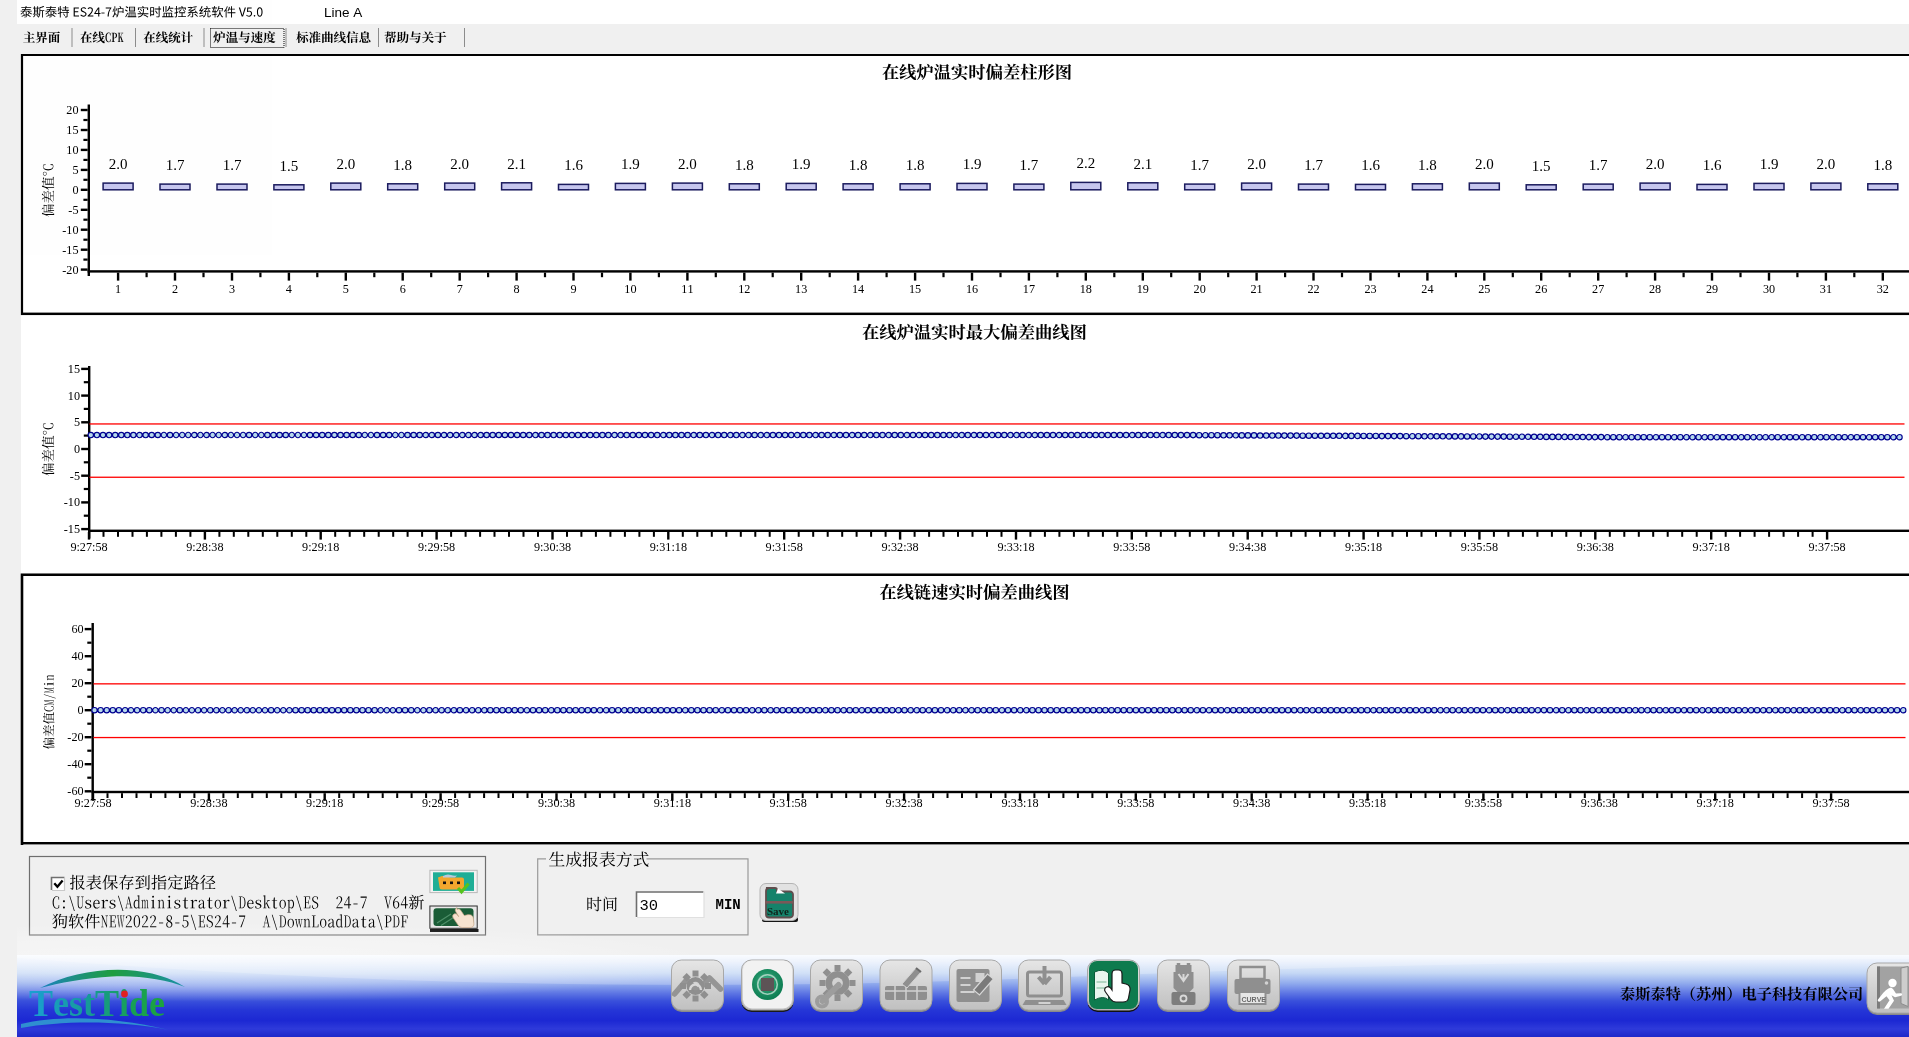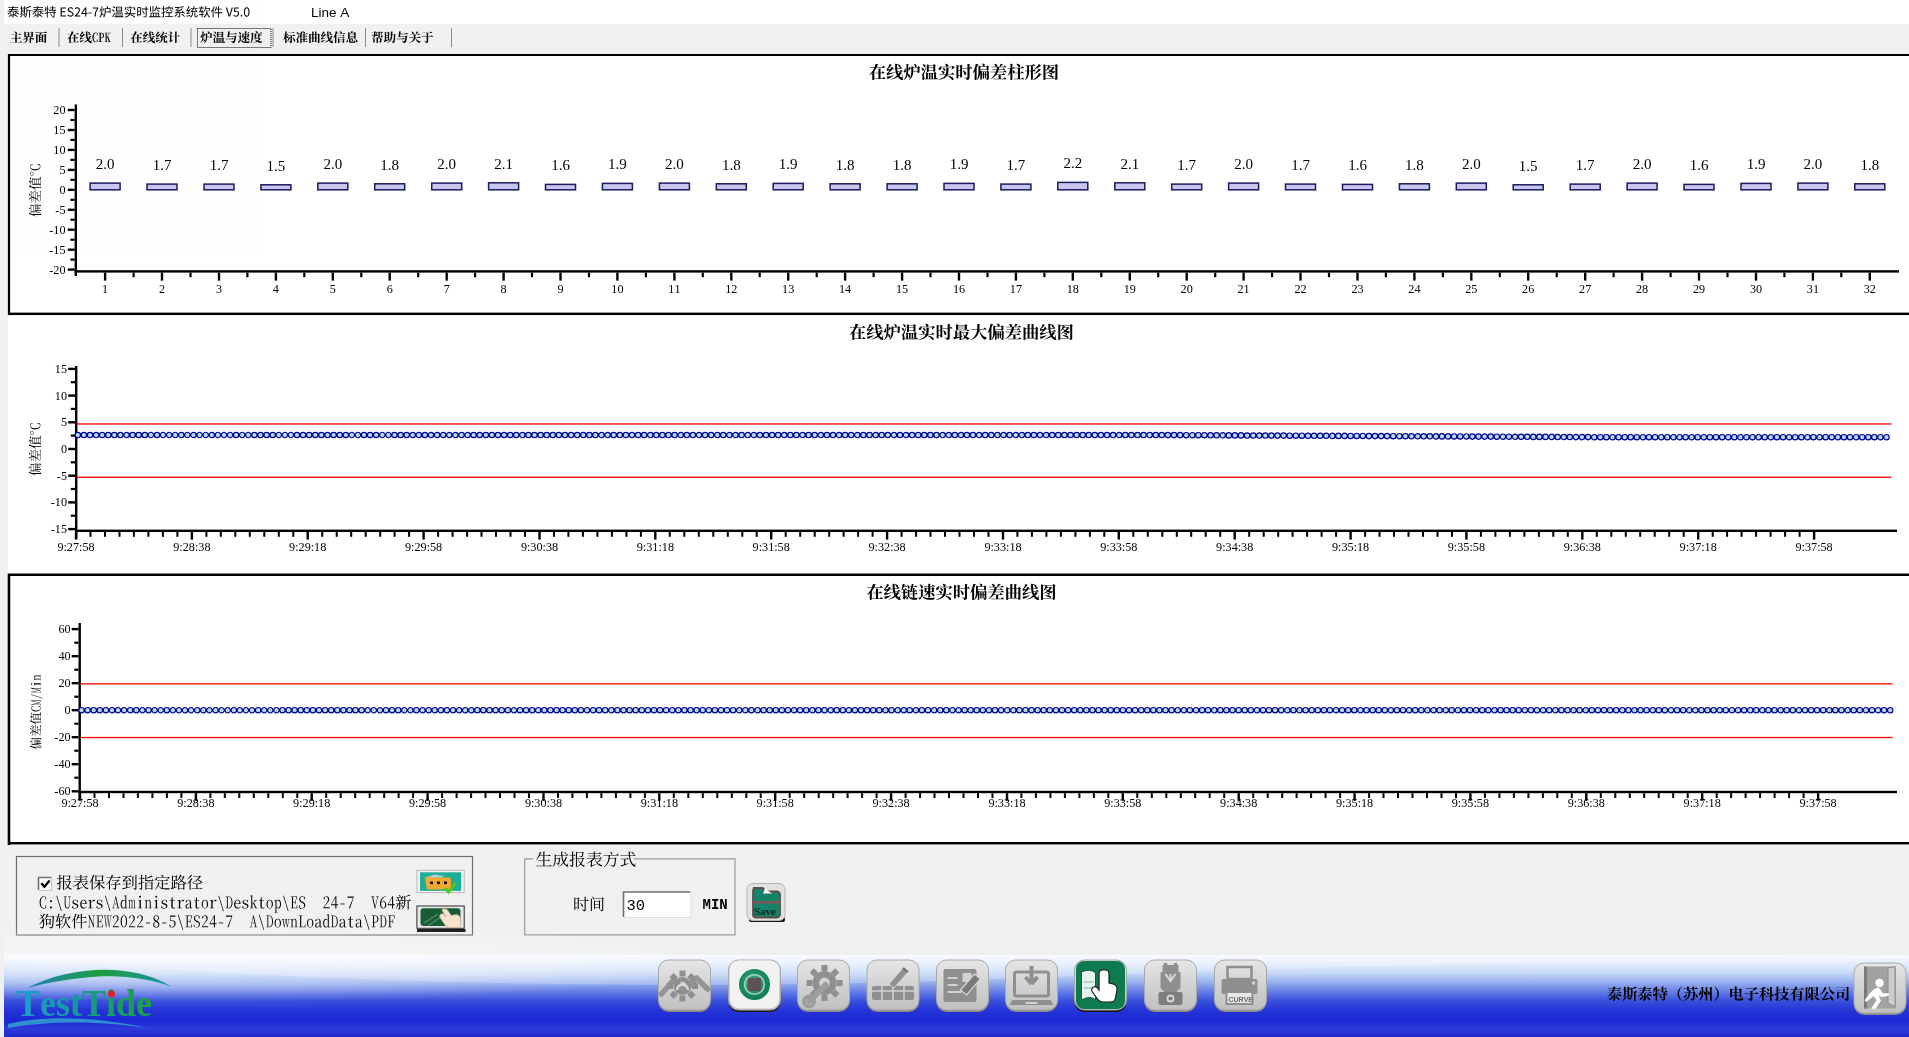--- a/index.html
+++ b/index.html
@@ -1,15 +1,15 @@
 <!DOCTYPE html>
 <html><head><meta charset="utf-8"><title>ES24-7</title>
 <style>
 html,body{margin:0;padding:0;background:#f0f0f0;width:1909px;height:1037px;overflow:hidden}
-#page{position:absolute;left:4px;top:0;width:1710px;height:1037px;opacity:0.999;will-change:transform;transform:translateZ(0)}
+#page{position:absolute;left:17px;top:0;width:1710px;height:1037px;opacity:0.999;will-change:transform;transform:translateZ(0)}
 svg text{font-kerning:none}
 </style></head>
 <body>
 <div id="page"><svg width="1909" height="1037" viewBox="0 0 1909 1037">
       <defs>
         <path id="q0" d="M235 -229C275 -198 322 -153 344 -122L397 -165C375 -195 327 -239 286 -268ZM695 -276C670 -241 630 -197 594 -161L540 -186V-363H466V-157C336 -109 200 -62 112 -34L148 29C238 -4 354 -49 466 -93V-3C466 9 462 13 449 14C436 14 389 14 338 13C348 31 359 56 362 74C431 74 476 74 503 64C532 54 540 37 540 -2V-114C642 -67 756 -5 822 37L866 -20C815 -51 735 -94 654 -133C688 -164 725 -202 755 -237ZM459 -839C455 -808 450 -777 442 -745H105V-683H426C417 -657 408 -630 397 -604H156V-544H369C354 -515 338 -487 319 -460H51V-397H271C211 -325 134 -260 38 -210C57 -200 83 -176 95 -159C207 -223 295 -305 363 -397H625C695 -298 806 -214 920 -169C932 -189 953 -217 971 -231C872 -263 775 -324 710 -397H948V-460H405C421 -487 437 -516 450 -544H861V-604H476C487 -630 496 -657 504 -683H902V-745H521C528 -774 533 -803 538 -832Z"></path>
 <path id="q1" d="M179 -143C152 -80 104 -16 52 27C70 37 99 59 112 71C163 24 218 -51 251 -123ZM316 -114C350 -73 389 -17 406 18L468 -16C450 -51 410 -104 376 -142ZM387 -829V-707H204V-829H135V-707H53V-640H135V-231H38V-164H536V-231H457V-640H529V-707H457V-829ZM204 -640H387V-548H204ZM204 -488H387V-394H204ZM204 -333H387V-231H204ZM567 -736V-390C567 -232 552 -78 435 47C453 60 476 79 489 95C617 -41 637 -206 637 -389V-434H785V81H856V-434H961V-504H637V-688C748 -711 870 -745 954 -784L893 -839C818 -800 683 -761 567 -736Z"></path>
 <path id="q2" d="M457 -212C506 -163 559 -94 580 -48L640 -87C616 -133 562 -199 513 -246ZM642 -841V-732H447V-662H642V-536H389V-465H764V-346H405V-275H764V-13C764 1 760 5 744 5C727 7 673 7 613 5C623 26 633 58 636 80C712 80 764 78 795 67C827 55 836 33 836 -13V-275H952V-346H836V-465H958V-536H713V-662H912V-732H713V-841ZM97 -763C88 -638 69 -508 39 -424C54 -418 84 -402 97 -392C112 -438 125 -497 136 -562H212V-317C149 -299 92 -282 47 -270L63 -194L212 -242V80H284V-265L387 -299L381 -369L284 -339V-562H379V-634H284V-839H212V-634H147C152 -673 156 -712 160 -752Z"></path>
 <path id="q3" d="M101 0H534V-79H193V-346H471V-425H193V-655H523V-733H101Z"></path>
 <path id="q4" d="M304 13C457 13 553 -79 553 -195C553 -304 487 -354 402 -391L298 -436C241 -460 176 -487 176 -559C176 -624 230 -665 313 -665C381 -665 435 -639 480 -597L528 -656C477 -709 400 -746 313 -746C180 -746 82 -665 82 -552C82 -445 163 -393 231 -364L336 -318C406 -287 459 -263 459 -187C459 -116 402 -68 305 -68C229 -68 155 -104 103 -159L48 -95C111 -29 200 13 304 13Z"></path>

